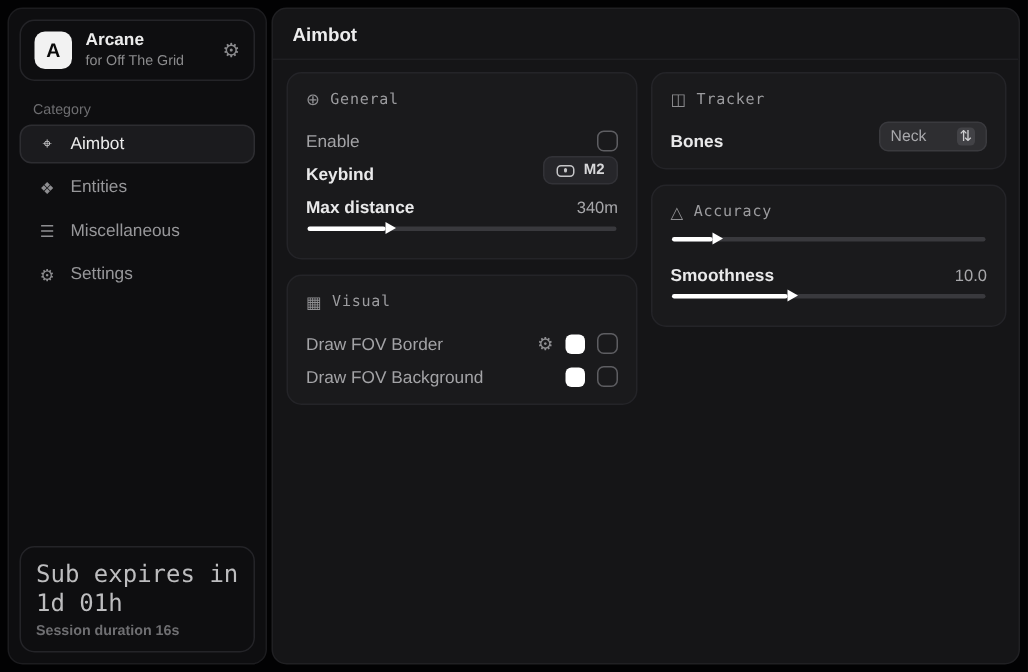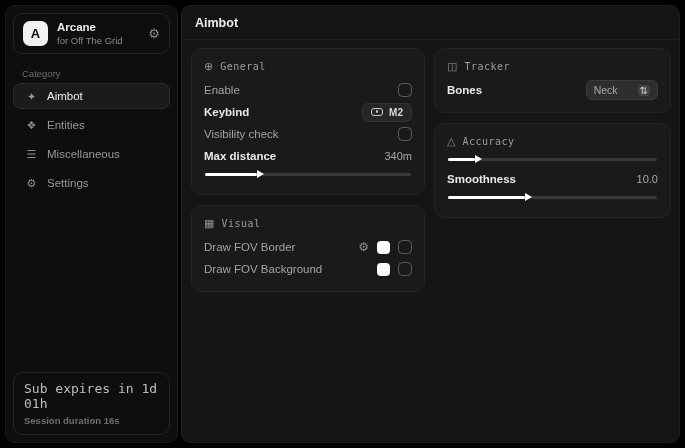--- a/index.html
+++ b/index.html
@@ -22,41 +22,41 @@
   .category-label { margin:14px 0 4px 16px; font-size:9.5px; color:#6d6d70; }
   .nav { padding:0 7px; }
   .nav-item { display:flex; align-items:center; gap:9px; height:26px; padding:0 11px;
               margin-bottom:3px; border:1px solid transparent; border-radius:8px;
               color:#97979a; font-size:11.5px; cursor:pointer; }
   .nav-item .nav-icon { font-size:11px; width:13px; text-align:center; color:#8e8e91; }
   .nav-item.selected { background:#1b1b1e; border-color:#2d2d31; color:#ececec; }
   .nav-item.selected .nav-icon { color:#d6d6d8; }
   .sidebar-footer { position:absolute; left:7px; right:7px; bottom:7px;
                     border:1px solid #242428; border-radius:10px; padding:8px 10px; }
-  .footer-line1 { font-family:"DejaVu Sans Mono", monospace; font-size:13px; color:#bdbdbf; }
+  .footer-line1 { font-family:"DejaVu Sans Mono", monospace; font-size:16px; color:#bdbdbf; }
   .footer-line2 { font-size:9.5px; font-weight:bold; color:#6f6f72; margin-top:4px; }
 
   
   .main { position:absolute; left:181px; top:5px; width:499px; height:438px;
           background:#151517; border:1px solid #202023; border-radius:10px; overflow:hidden; }
   .main-header { height:34px; display:flex; align-items:center; padding:0 13px;
                  border-bottom:1px solid #1f1f22; }
   .main-title { font-size:12.5px; font-weight:bold; color:#ededee; }
   .content { position:relative; height:404px; }
   .col { position:absolute; top:8px; }
   .col-left  { left:9px;  width:234px; }
   .col-right { left:252px; width:237px; }
 
   .card { background:#1a1a1c; border:1px solid #242428; border-radius:10px;
           padding:9px 12px 11px 12px; margin-bottom:10px; }
   .card-header { display:flex; align-items:center; gap:7px; margin:2px 0 6px 0; }
   .card-icon { color:#8f8f92; font-size:11px; }
   .card-title { font-family:"DejaVu Sans Mono", monospace; font-size:10px;
                 letter-spacing:0.5px; color:#9c9c9f; }
-  .row { display:flex; align-items:center; justify-content:space-between; height:22px; }
+  .row { display:flex; align-items:flex-end; justify-content:space-between; height:22px; }
   .row-label { font-size:11.5px; color:#a3a3a6; }
   .row-label.bright { color:#e9e9ea; font-weight:bold; }
   .row-value { font-size:11px; color:#a7a7aa; }
   .row-right { display:flex; align-items:center; gap:8px; }
 
   .checkbox { width:14px; height:14px; border:1.5px solid #5e5e62; border-radius:4.5px;
               background:transparent; cursor:pointer; flex:0 0 auto; }
   .swatch { width:13px; height:13px; border-radius:4px; background:#ffffff; cursor:pointer; }
   .row-gear { color:#8f8f92; font-size:12px; cursor:pointer; }
 
@@ -145,24 +145,20 @@
             <span class="checkbox"></span>
           </div>
           <div class="row">
             <span class="row-label bright">Keybind</span>
             <span class="keybind-badge">
               <span class="mouse-icon"></span>
               <span class="key-text">M2</span>
             </span>
           </div>
           <div class="row">
-            <span class="row-label">Visibility check</span>
-            <span class="checkbox"></span>
-          </div>
-          <div class="row">
             <span class="row-label bright">Max distance</span>
             <span class="row-value">340m</span>
           </div>
           <div class="slider">
             <div class="slider-track"></div>
             <div class="slider-fill" style="width: 25%;"></div>
           </div>
         </section>
 
         <section class="card">

